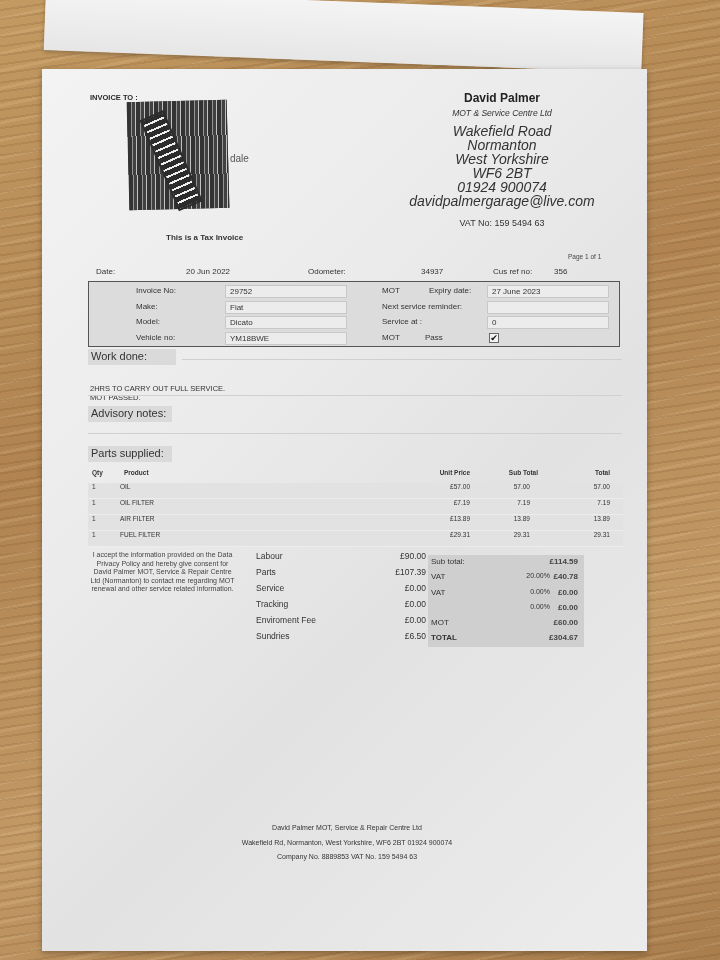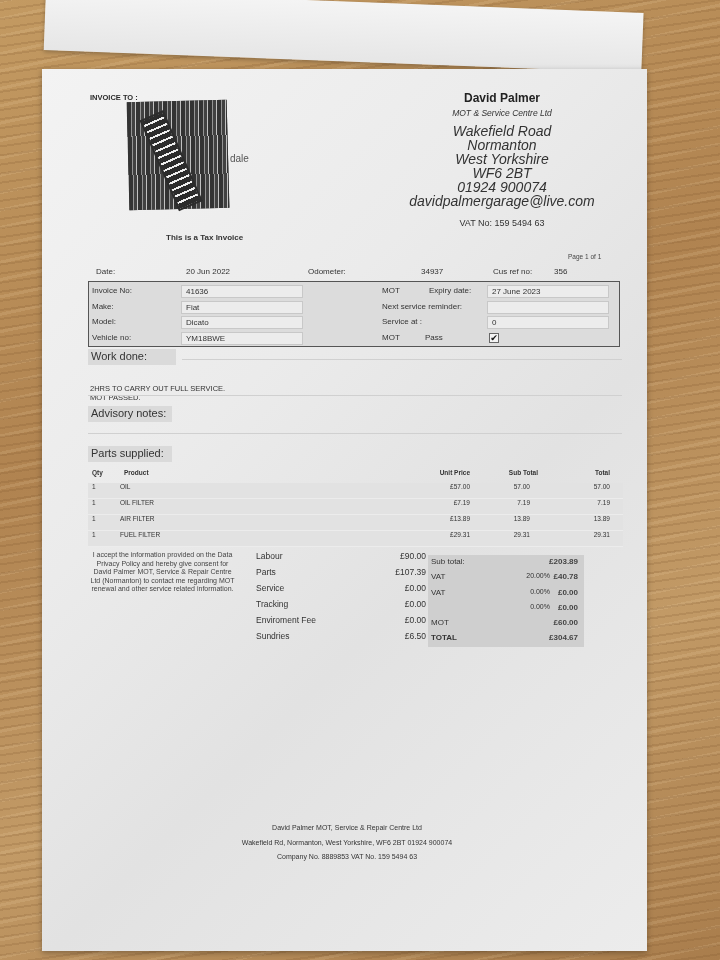--- a/index.html
+++ b/index.html
@@ -51,21 +51,21 @@
   .company .addr { font-size: 14px; line-height: 14px; margin-top: 6px; color: #333; font-style: italic; }
   .company .vat { font-size: 9px; margin-top: 10px; color: #333; }
   .page-of { left: 526px; top: 184px; font-size: 6.5px; color: #444; }
 
   .row1 { top: 198px; font-size: 8px; color: #333; }
   .info-box {
     left: 46px; top: 212px; width: 532px; height: 66px;
     border: 1.2px solid #555;
     background: #dcdcdc;
   }
-  .info-left { position: absolute; left: 0; top: 2px; width: 215px; }
+  .info-left { position: absolute; left: 0; top: 2px; width: 215px; padding-left: 44px; }
   .info-row { position: relative; height: 15.5px; font-size: 8px; }
   .info-row .lbl { position: absolute; left: 3px; top: 2px; color: #333; }
   .info-row .val {
     position: absolute; left: 92px; top: 1px; width: 122px; height: 13px;
     background: #ececec; border: 1px solid #c8c8c8; padding: 1px 4px; color: #333;
   }
   .info-right { position: absolute; left: 290px; top: 2px; width: 240px; }
   .info-right .info-row .val { left: 108px; width: 122px; }
   .checkbox {
     position: absolute; left: 110px; top: 2px; width: 10px; height: 10px;
@@ -136,21 +136,21 @@
   <div class="abs row1" style="left:144px;">20 Jun 2022</div>
   <div class="abs row1" style="left:266px;">Odometer:</div>
   <div class="abs row1" style="left:338px;padding-left:41px;">34937</div>
   <div class="abs row1" style="left:451px;">Cus ref no:</div>
   <div class="abs row1" style="left:512px;">356</div>
 
   <div class="abs info-box">
     <div class="info-left">
       <div class="info-row">
         <span class="lbl">Invoice No:</span>
-        <span class="val">41636</span>
+        <span class="val">29752</span>
       </div>
       <div class="info-row">
         <span class="lbl">Make:</span>
         <span class="val">Fiat</span>
       </div>
       <div class="info-row">
         <span class="lbl">Model:</span>
         <span class="val">Dicato</span>
       </div>
       <div class="info-row">
@@ -257,21 +257,21 @@
     <div class="crow">
       <span class="n">Sundries</span>
       <span class="v">£6.50</span>
     </div>
   </div>
 
   <div class="abs totals">
     <div class="trow">
       <span class="l">Sub total:</span>
       <span class="p"></span>
-      <span class="a">£203.89</span>
+      <span class="a">£114.59</span>
     </div>
     <div class="trow">
       <span class="l">VAT</span>
       <span class="p">20.00%</span>
       <span class="a">£40.78</span>
     </div>
     <div class="trow">
       <span class="l">VAT</span>
       <span class="p">0.00%</span>
       <span class="a">£0.00</span>

